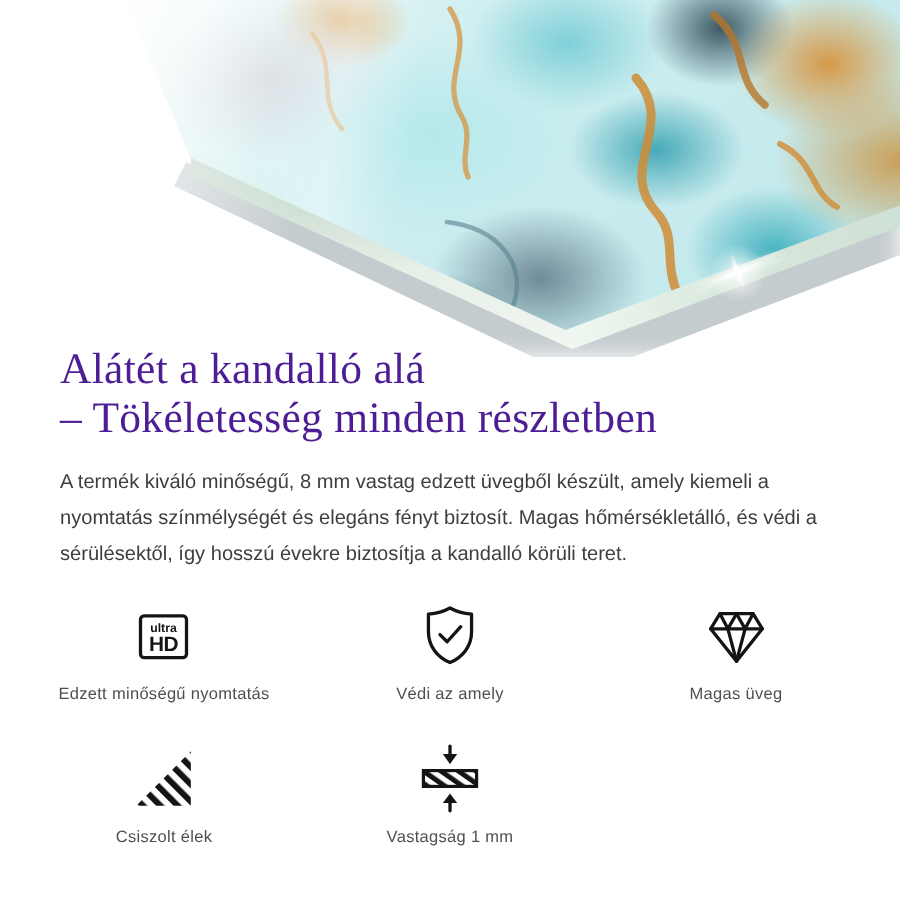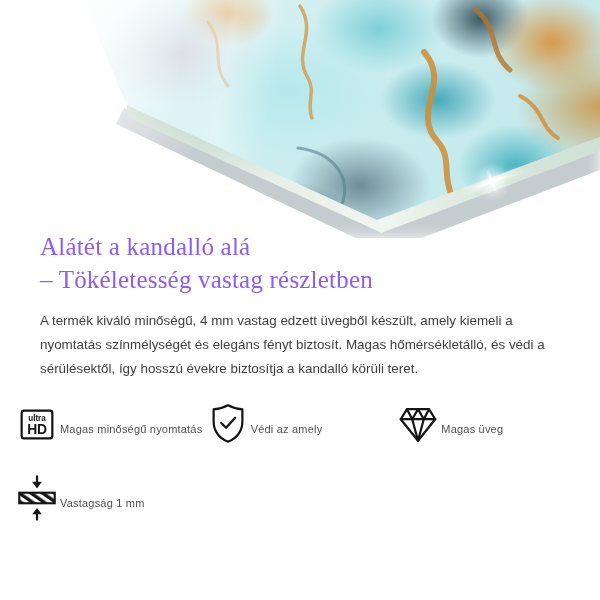--- a/index.html
+++ b/index.html
@@ -69,34 +69,34 @@
   .sparkle::after{
     content:"";position:absolute;left:17px;top:28px;width:26px;height:2.5px;border-radius:2px;
     background:linear-gradient(90deg, rgba(255,255,255,0) 0%, #fff 46%, #fff 54%, rgba(255,255,255,0) 100%);
     transform:rotate(69deg);
   }
 
   
   .content{position:absolute;left:40px;top:230px;width:530px;}
   h1{
     margin:0;font-family:"Liberation Serif", serif;font-weight:400;
-    font-size:25px;line-height:33px;color:#8b5cf6;letter-spacing:0.2px;
+    font-size:29px;line-height:33px;color:#4c1d95;letter-spacing:0.2px;
   }
   h1 span{display:block;}
   .desc{
     margin:13px 0 0 0;width:527px;
     font-size:13.4px;line-height:24px;color:#3e3e3e;
   }
 
   
   .features{
     position:absolute;left:14px;right:14px;top:400px;
     display:grid;grid-template-columns:repeat(3,1fr);row-gap:26px;
   }
-  .feature{display:flex;align-items:center;}
+  .feature{display:flex;flex-direction:column;align-items:center;}
   .icon-box{height:48px;display:flex;align-items:center;justify-content:center;}
   .feature-label{margin-top:9px;font-size:11px;color:#4f4f4f;letter-spacing:0.2px;}
   svg{display:block;}
   .stroke{fill:none;stroke:#141414;stroke-width:2.3;stroke-linecap:round;stroke-linejoin:round;}
   .ultra-txt{font-family:"Liberation Sans",sans-serif;font-weight:700;font-size:8.5px;fill:#141414;}
   .hd-txt{font-family:"Liberation Sans",sans-serif;font-weight:800;font-size:14.5px;fill:#141414;letter-spacing:-0.3px;}
 </style>
 </head>
 <body>
 
@@ -114,37 +114,37 @@
       <path d="M520 96 C544 108 540 128 558 138" stroke="#cf8c36" stroke-width="4" fill="none" opacity="0.8" stroke-linecap="round"></path>
     </svg>
   </div>
   <div class="white-fade"></div>
   <div class="sparkle"></div>
 </div>
 
 <div class="content">
   <h1>
     <span>Alátét a kandalló alá</span>
-    <span>– Tökéletesség vastag részletben</span>
+    <span>– Tökéletesség minden részletben</span>
   </h1>
-  <p class="desc">A termék kiváló minőségű, 4 mm vastag edzett üvegből készült, amely kiemeli a nyomtatás színmélységét és elegáns fényt biztosít. Magas hőmérsékletálló, és védi a sérülésektől, így hosszú évekre biztosítja a kandalló körüli teret.</p>
+  <p class="desc">A termék kiváló minőségű, 8 mm vastag edzett üvegből készült, amely kiemeli a nyomtatás színmélységét és elegáns fényt biztosít. Magas hőmérsékletálló, és védi a sérülésektől, így hosszú évekre biztosítja a kandalló körüli teret.</p>
 </div>
 
 <div class="features">
 
 
   <div class="feature">
     <div class="icon-box">
       <svg width="46" height="46" viewBox="0 0 48 48">
         <rect class="stroke" x="8" y="10" width="32" height="29" rx="2.5" stroke-width="2.6"></rect>
         <text class="ultra-txt" x="24" y="21" text-anchor="middle">ultra</text>
         <text class="hd-txt" x="24" y="34.5" text-anchor="middle">HD</text>
       </svg>
     </div>
-    <div class="feature-label">Magas minőségű nyomtatás</div>
+    <div class="feature-label">Edzett minőségű nyomtatás</div>
   </div>
 
   <div class="feature">
     <div class="icon-box">
       <svg width="46" height="46" viewBox="0 0 48 48">
         <path class="stroke" d="M24 4.5 C28.5 7 33.5 8.3 39 8.8 L39 21 C39 31 33 38.6 24 42.5 C15 38.6 9 31 9 21 L9 8.8 C14.5 8.3 19.5 7 24 4.5 Z"></path>
         <polyline class="stroke" points="17,23 22,28 31.5,17.5" stroke-width="2.6"></polyline>
       </svg>
     </div>
     <div class="feature-label">Védi az amely</div>
@@ -156,20 +156,34 @@
         <path class="stroke" stroke-width="2.2" d="M12.5 8.5 H35.5 L42 19 L24 41.5 L6 19 Z"></path>
         <line class="stroke" stroke-width="2" x1="6" y1="19" x2="42" y2="19"></line>
         <polyline class="stroke" stroke-width="2" points="12.5,8.5 18,19 24,8.5 30,19 35.5,8.5"></polyline>
         <line class="stroke" stroke-width="2" x1="18" y1="19" x2="24" y2="41.5"></line>
         <line class="stroke" stroke-width="2" x1="30" y1="19" x2="24" y2="41.5"></line>
       </svg>
     </div>
     <div class="feature-label">Magas üveg</div>
   </div>
 
+  <div class="feature">
+    <div class="icon-box">
+      <svg width="46" height="46" viewBox="0 0 48 48">
+        <defs>
+          <pattern id="hatch-edges" width="8.5" height="8.5" patternUnits="userSpaceOnUse" patternTransform="rotate(-45)">
+            <rect width="8.5" height="8.5" fill="#ffffff"></rect>
+            <rect width="4.2" height="8.5" fill="#141414"></rect>
+          </pattern>
+        </defs>
+        <path d="M5 43 L43 43 L43 5 Z" fill="url(#hatch-edges)"></path>
+      </svg>
+    </div>
+    <div class="feature-label">Csiszolt élek</div>
+  </div>
 
   <div class="feature">
     <div class="icon-box">
       <svg width="46" height="46" viewBox="0 0 48 48">
         <defs>
           <pattern id="hatch-bar" width="7" height="7" patternUnits="userSpaceOnUse" patternTransform="rotate(-55)">
             <rect width="7" height="7" fill="#ffffff"></rect>
             <rect width="3.5" height="7" fill="#141414"></rect>
           </pattern>
         </defs>

